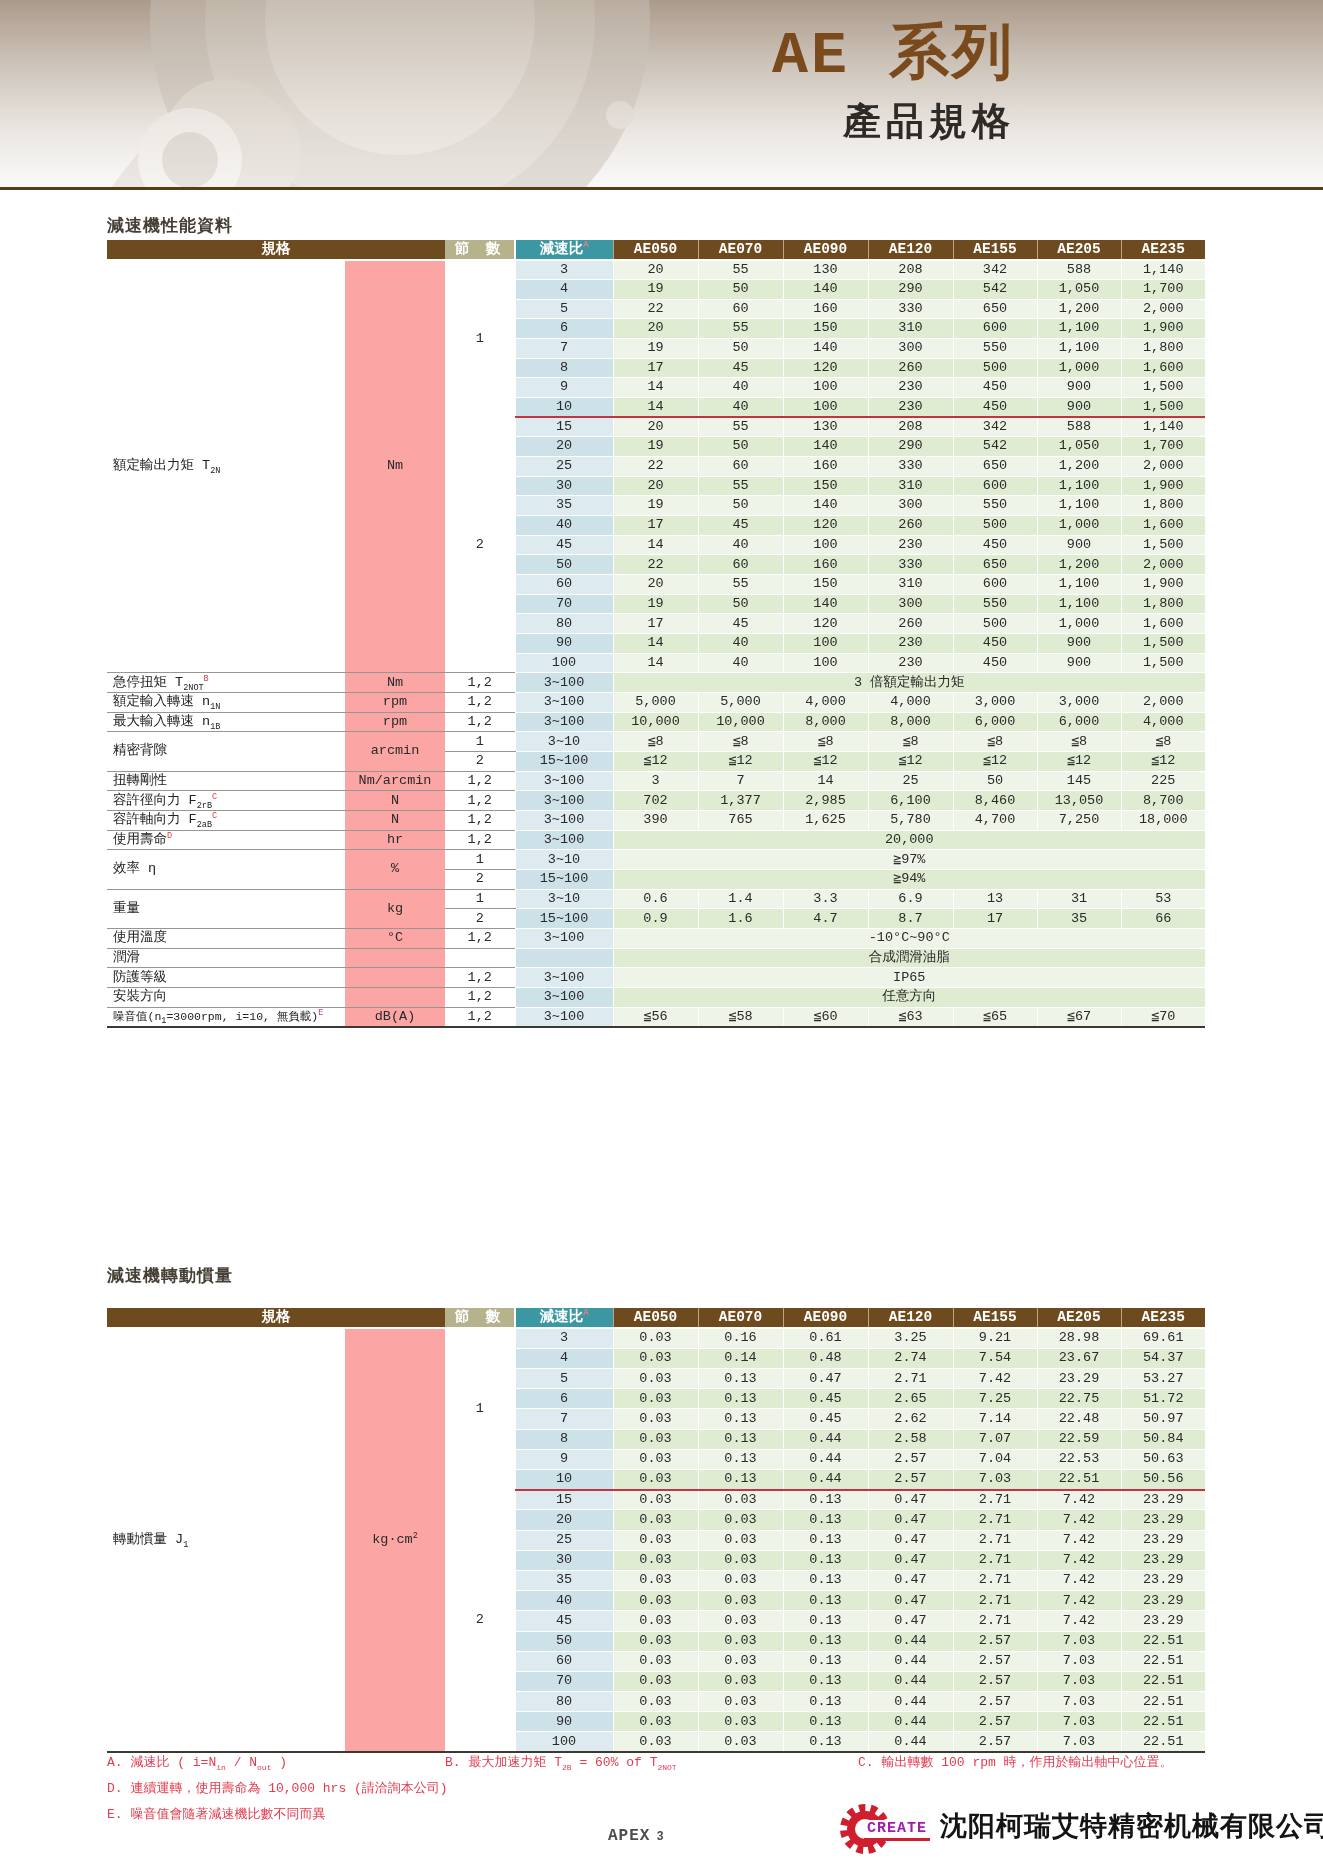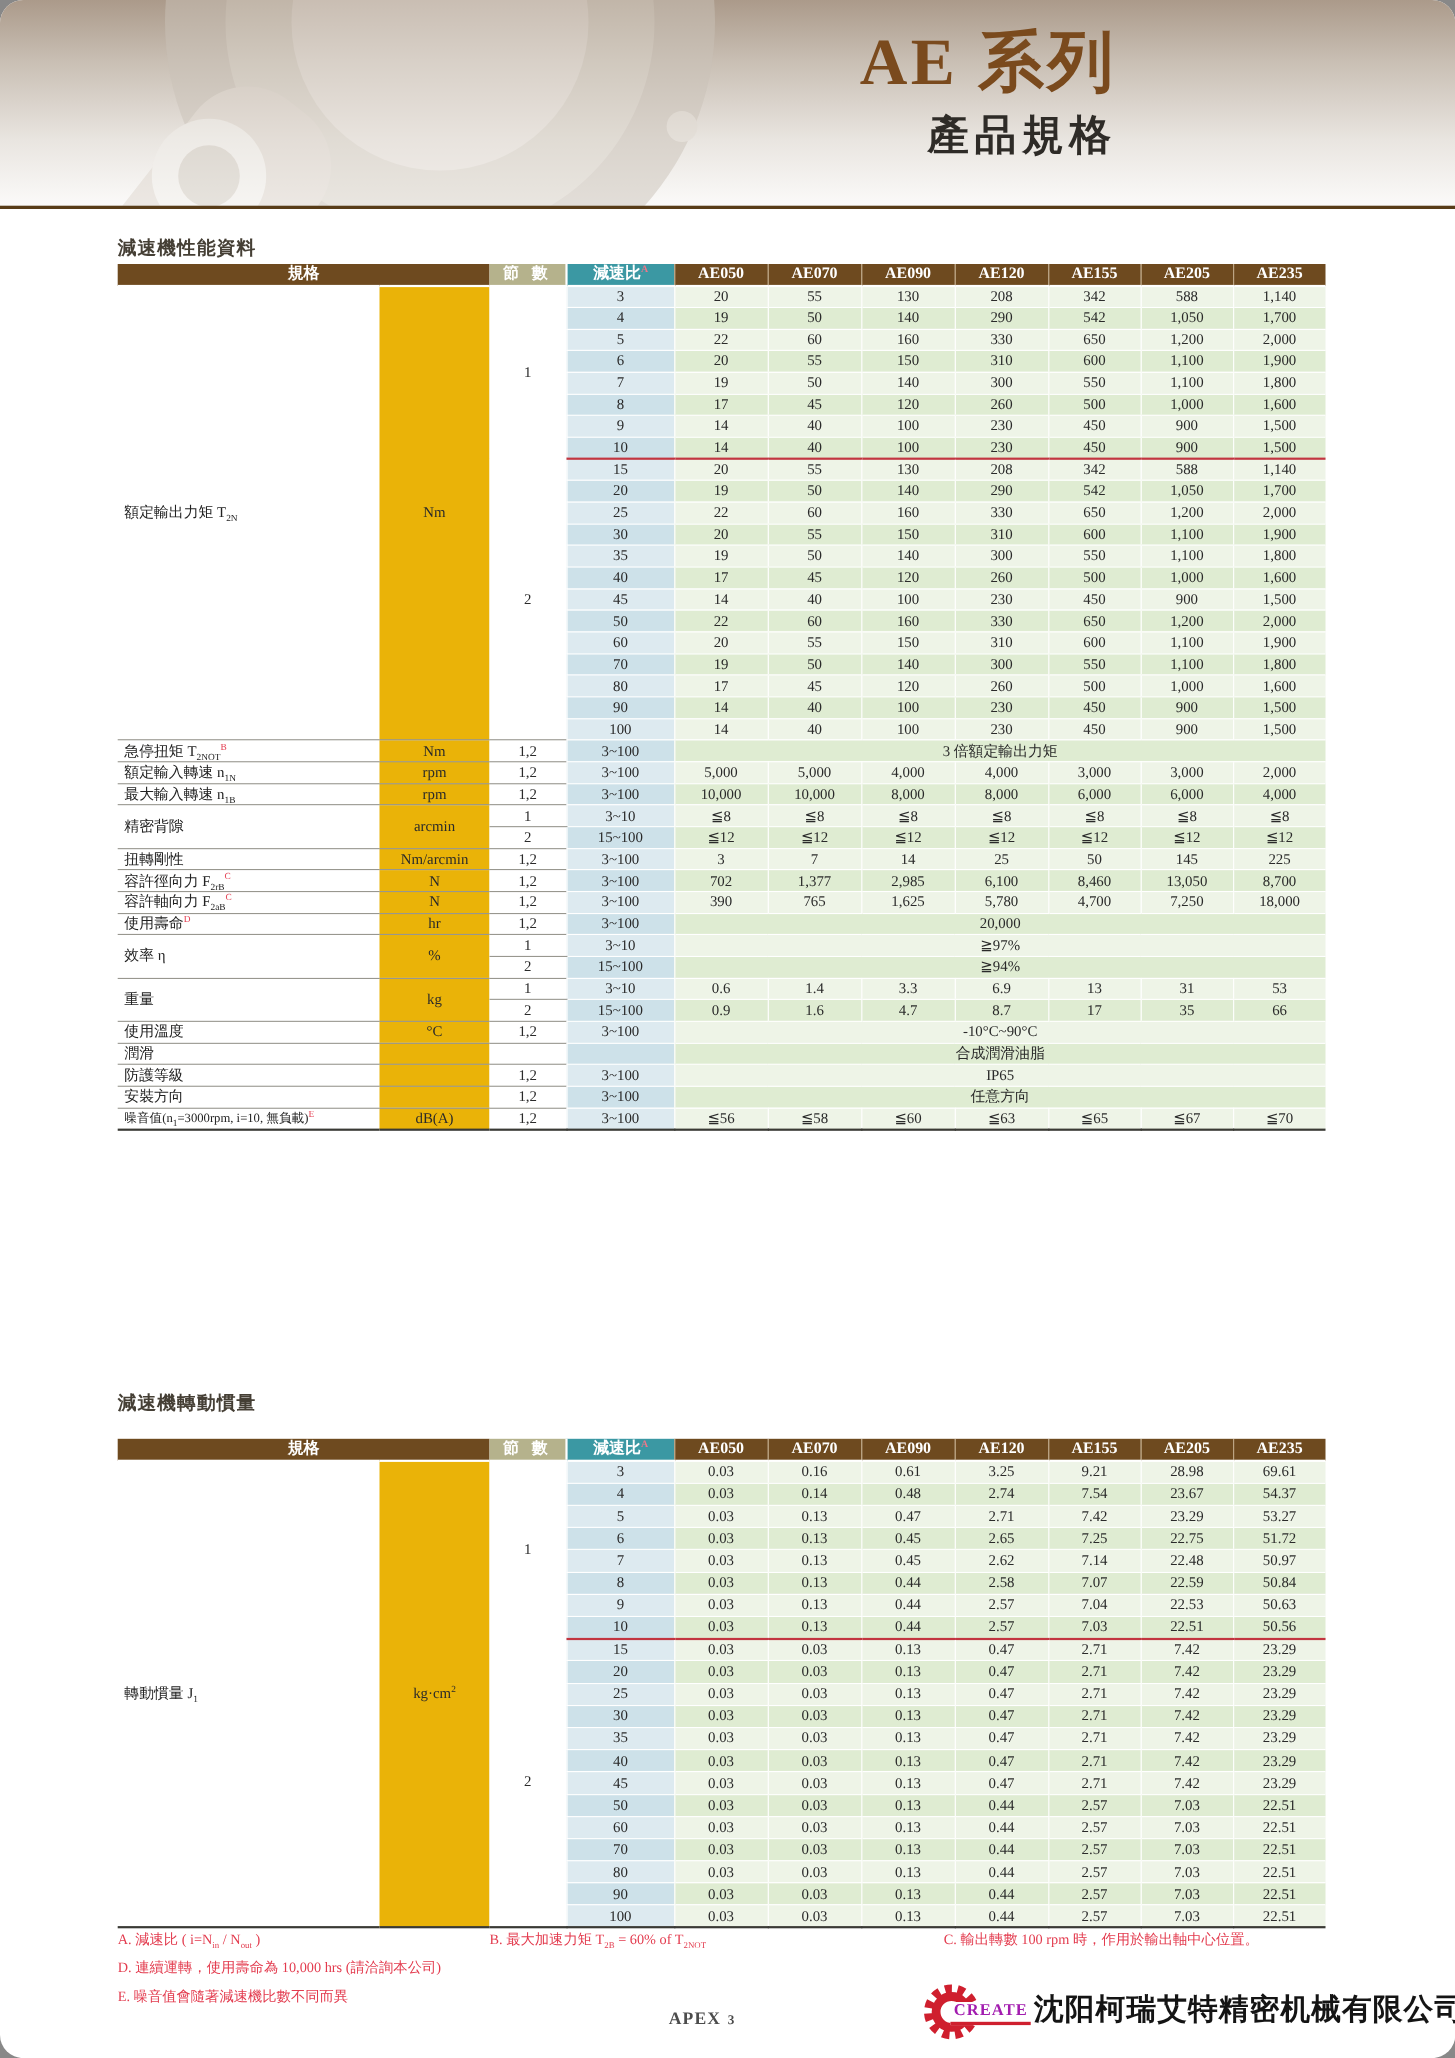--- a/index.html
+++ b/index.html
@@ -1,17 +1,17 @@
 <!DOCTYPE html>
 <html><head>
 <meta charset="utf-8">
 <style>
   html,body{margin:0;padding:0;background:#888;}
   .page{position:relative;width:1323px;height:1871px;background:#ffffff;margin:0 auto;
-        font-family:Liberation Serif, serif;overflow:hidden;border-radius:21px;}
+        font-family:Liberation Mono, monospace;overflow:hidden;}
 
   
   .hero{position:absolute;top:0;left:0;width:1323px;height:187px;
         background:linear-gradient(to bottom,#ab9a8a 0%,#c9bfb4 30%,#e9e5e0 68%,#fbfaf9 100%);}
   .hero-art{position:absolute;top:0;left:0;}
   .hero-title{position:absolute;top:26px;right:308px;font-size:60px;font-weight:bold;
               color:#7a4a1d;letter-spacing:3px;line-height:1;}
   .hero-sub{position:absolute;top:102px;right:308px;font-size:38px;font-weight:bold;
             color:#2e2b27;letter-spacing:5px;line-height:1.15;}
   .hero-rule{position:absolute;top:187px;left:0;width:1323px;height:3px;background:#583c18;}
@@ -29,21 +29,21 @@
   .spec-table th{font-size:14.5px;font-weight:bold;color:#fff;padding:0;line-height:1;
                  border-bottom:2px solid #fff;}
   th.h-spec{background:#6e4a1f;}
   th.h-stage{background:#b5b28c;letter-spacing:4px;}
   th.h-ratio{background:#3b98a3;border-left:2px solid #fff;}
   th.h-model{background:#6e4a1f;border-left:1px solid rgba(255,240,215,.55);}
   th.h-ratio sup{color:#ee7789;font-size:9px;}
   .spec-table td{padding:0 2px;text-align:center;vertical-align:middle;line-height:1.05;}
   td.lab{text-align:left;padding-left:6px;background:#fff;color:#222;}
   td.lab.small{font-size:11.5px;white-space:nowrap;overflow:visible;}
-  td.unit{background:#eab308;}
+  td.unit{background:#fca5a5;}
   td.stg{background:#fff;}
   td.ratio{}
   .rb-l{background:#ddeaf0;} .rb-d{background:#cde1e9;}
   .g-l{background:#eef4e7;} .g-d{background:#dfecd2;}
   td.dat,td.ratio{border-left:1px solid #fff;border-bottom:1px solid #fff;}
   tr.sr > td{border-top:1px solid #98978f;}
   td.sdiv{border-bottom:1px solid #98978f;}
   tr.redsep > td.ratio, tr.redsep > td.dat{border-top:2px solid #c23540;}
   .spec-table sub{font-size:8.5px;line-height:0;}
   .spec-table sup{font-size:8.5px;line-height:0;}

